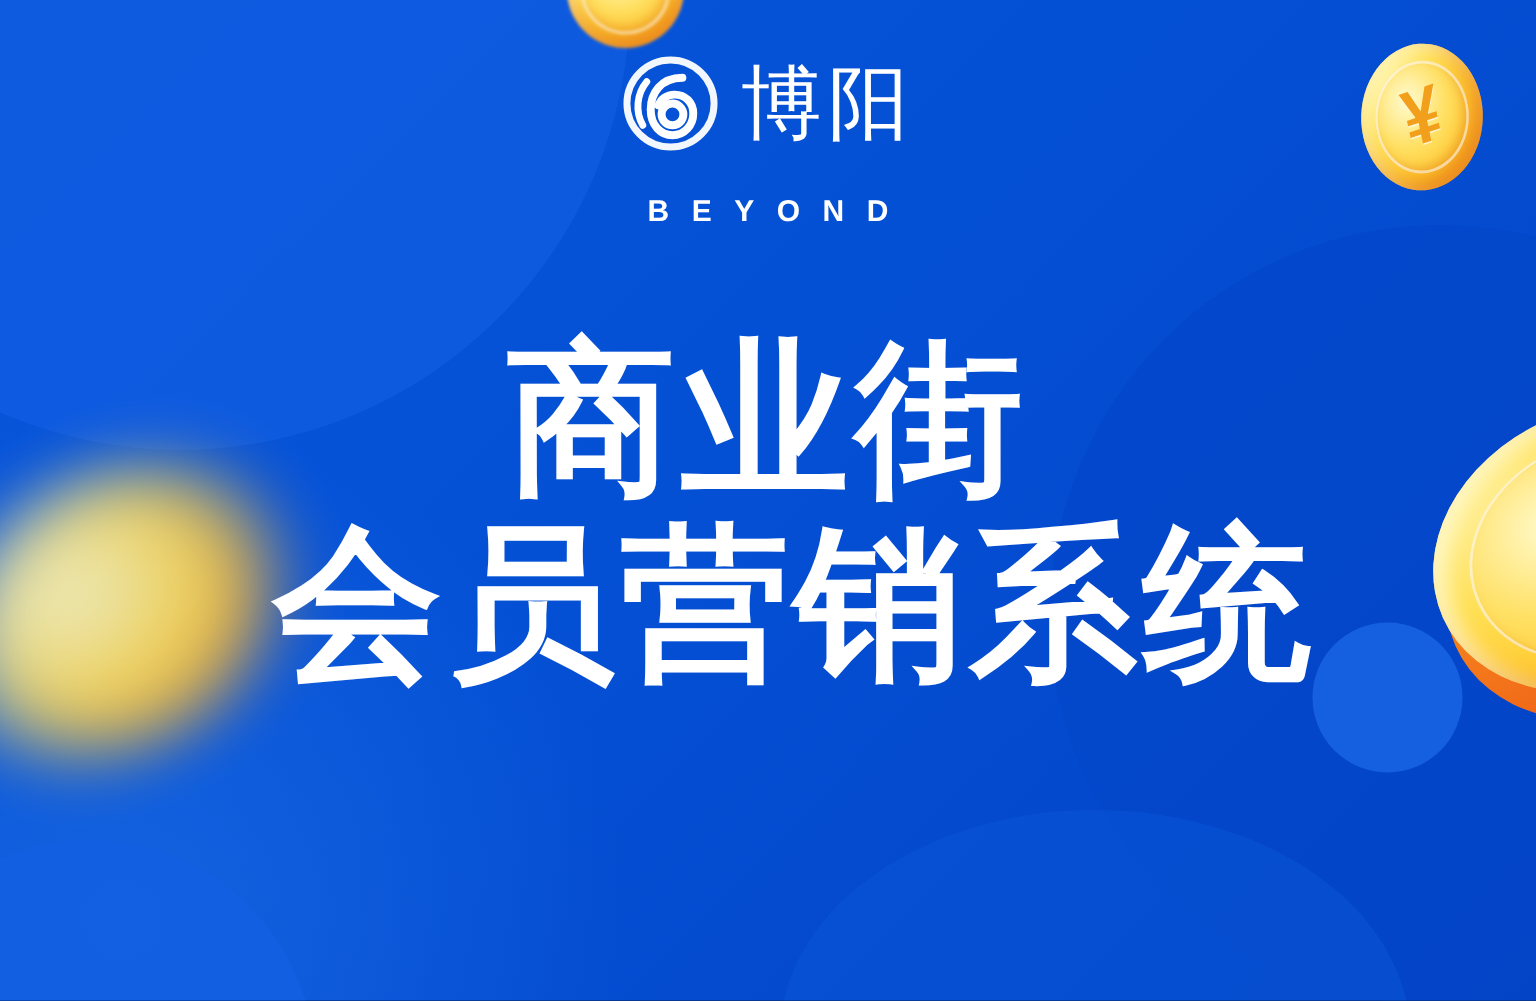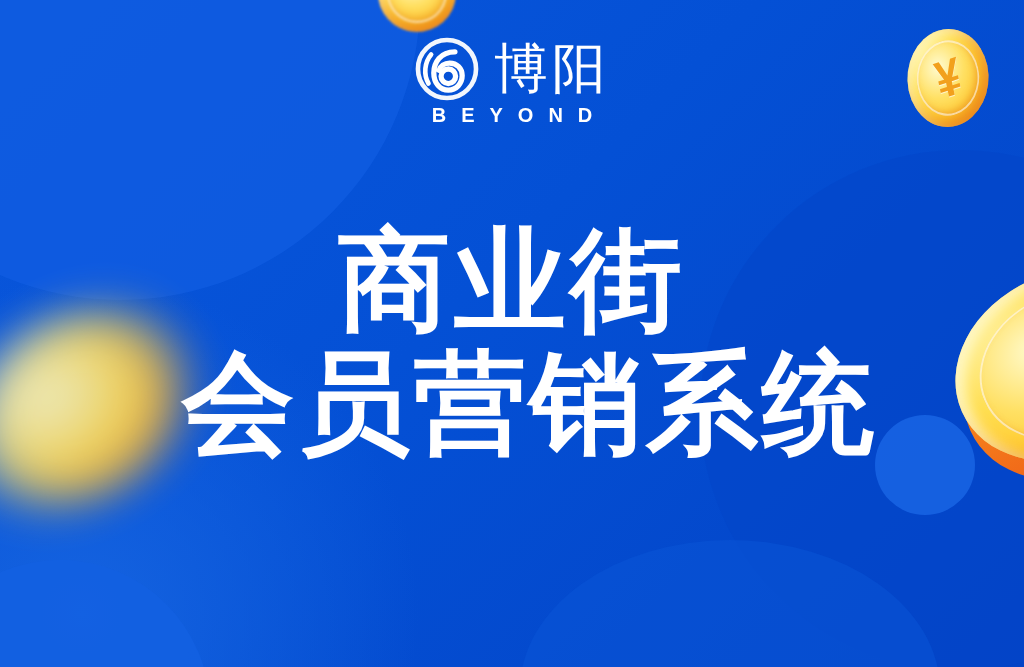--- a/index.html
+++ b/index.html
@@ -173,21 +173,21 @@
   .logo-mark { width: 66px; height: 66px; display: block; }
   .logo-cn {
     color: #ffffff;
     font-size: 54px;
     line-height: 1;
     letter-spacing: 4px;
     font-weight: 400;
     font-family: "DejaVu Sans", "Liberation Sans", sans-serif;
   }
   .logo-en {
-    margin-top: 2px;
+    margin-top: 28px;
     color: #ffffff;
     font-size: 20px;
     font-weight: bold;
     letter-spacing: 15px;
     text-indent: 15px;
   }
 
   
   .headline {
     position: absolute;

